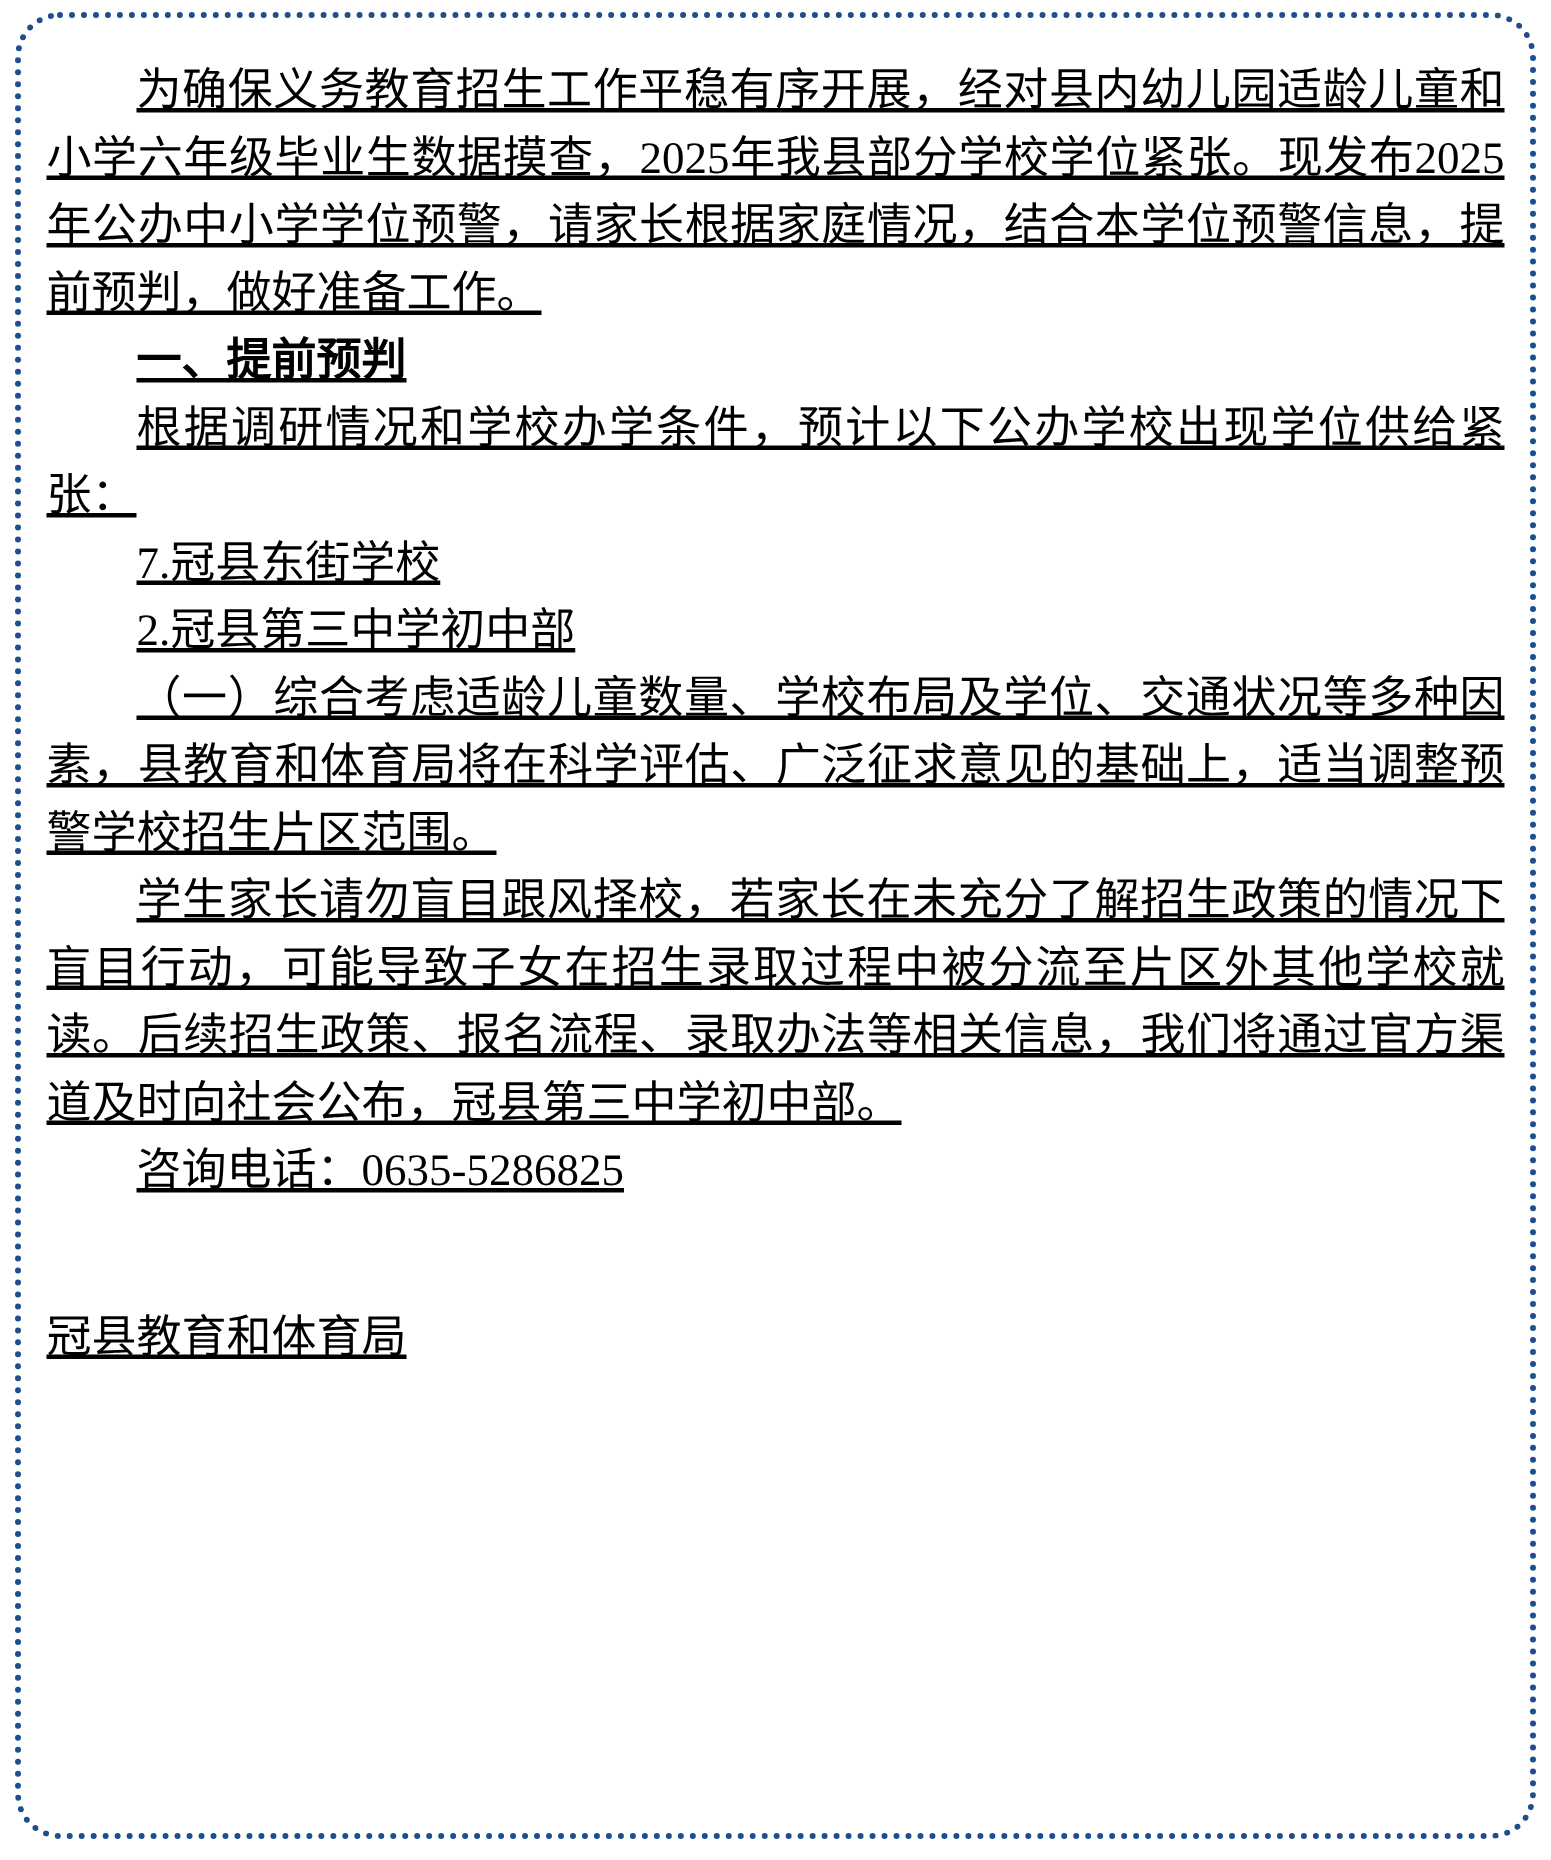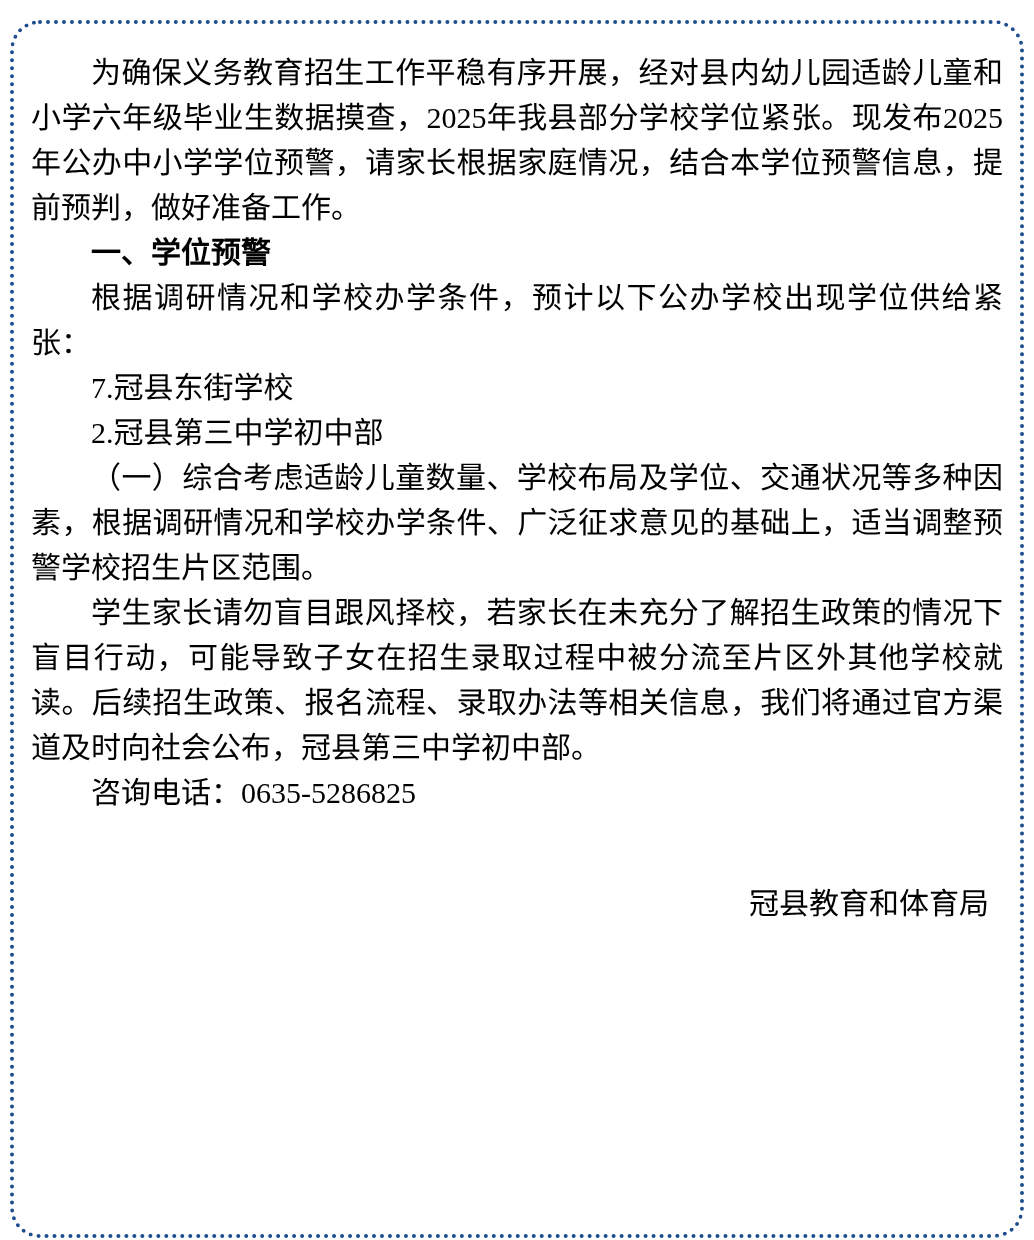--- a/index.html
+++ b/index.html
@@ -9,67 +9,68 @@
     height: 1240px;
     position: relative;
     background: #ffffff;
     
     font-family: "Liberation Serif", sans-serif;
     color: #000000;
   }
   .notice-frame {
     position: absolute;
     left: 10px;
-    top: 20px;
+    top: 8px;
     width: 1014px;
     height: 1218px;
     border: 4px dotted #1f4e8f;
     border-radius: 30px;
     padding: 26px 17px 0 17px;
     overflow: hidden;
     background: #ffffff;
+    text-decoration: underline;
   }
   .doc p {
     margin: 0;
     font-size: 30px;
     line-height: 45px;
     text-align: justify;
     text-indent: 2em;
     color: #000000;
     word-break: break-all;
   }
   .doc p.hd {
     font-weight: 700;
   }
   .signature {
     margin-top: 66px;
     padding-right: 14px;
   }
   .signature p {
-    text-align: right;
+    text-align: left;
     text-indent: 0;
   }
 </style>
 </head>
 <body>
 
 <div class="notice-frame doc">
 
   <p>为确保义务教育招生工作平稳有序开展，经对县内幼儿园适龄儿童和小学六年级毕业生数据摸查，2025年我县部分学校学位紧张。现发布2025 年公办中小学学位预警，请家长根据家庭情况，结合本学位预警信息，提前预判，做好准备工作。</p>
 
-  <p class="hd">一、学位预警</p>
+  <p class="hd">一、提前预判</p>
 
   <p>根据调研情况和学校办学条件，预计以下公办学校出现学位供给紧张：</p>
 
   <p>7.冠县东街学校</p>
 
   <p>2.冠县第三中学初中部</p>
 
 
-  <p>（一）综合考虑适龄儿童数量、学校布局及学位、交通状况等多种因素，根据调研情况和学校办学条件、广泛征求意见的基础上，适当调整预警学校招生片区范围。</p>
+  <p>（一）综合考虑适龄儿童数量、学校布局及学位、交通状况等多种因素，县教育和体育局将在科学评估、广泛征求意见的基础上，适当调整预警学校招生片区范围。</p>
 
 
 
   <p>学生家长请勿盲目跟风择校，若家长在未充分了解招生政策的情况下盲目行动，可能导致子女在招生录取过程中被分流至片区外其他学校就读。后续招生政策、报名流程、录取办法等相关信息，我们将通过官方渠道及时向社会公布，冠县第三中学初中部。</p>
 
   <p>咨询电话：0635-5286825</p>
 
   <div class="signature">
     <p>冠县教育和体育局</p>
   </div>

